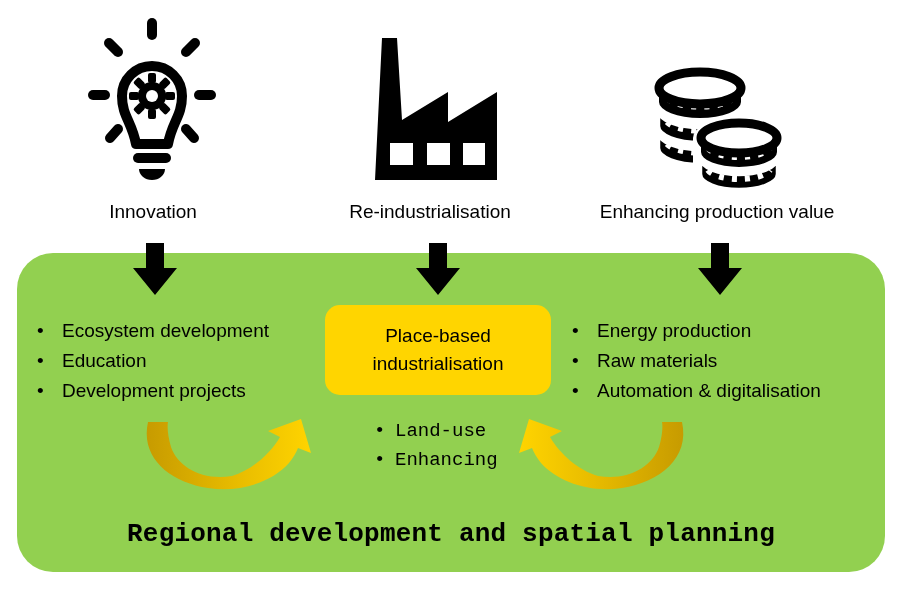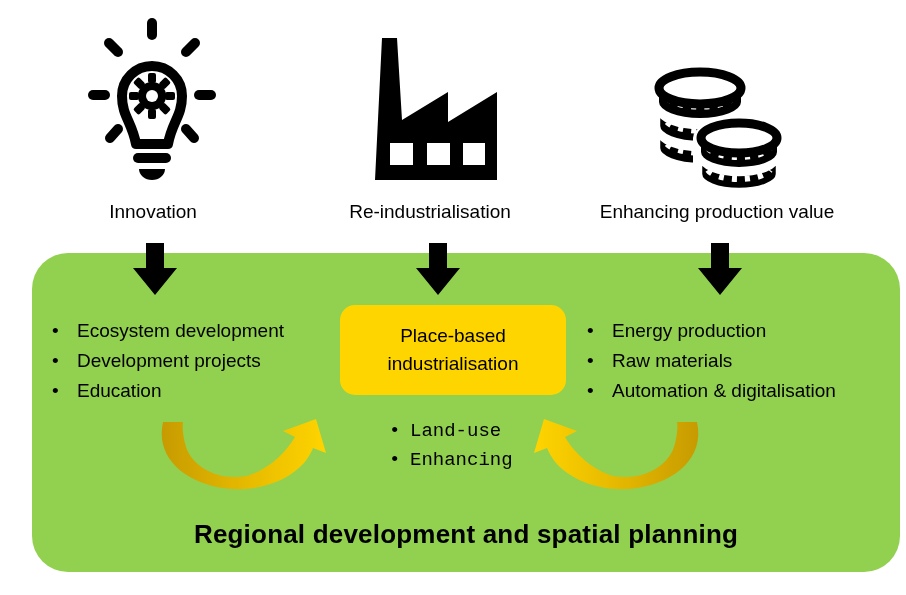--- a/index.html
+++ b/index.html
@@ -25,21 +25,21 @@
   #label-2{left:430px;}
   #label-3{left:717px;}
 
   .down-arrow{position:absolute;top:243px;width:44px;height:52px;z-index:3;}
   #down-1{left:133px;}
   #down-2{left:416px;}
   #down-3{left:698px;}
 
   
   .panel{
-    position:absolute;left:32px;top:253px;width:868px;height:319px;
+    position:absolute;left:17px;top:253px;width:868px;height:319px;
     background:var(--panel-green,#92D050);border-radius:36px;z-index:1;
   }
 
   .blist{position:absolute;margin:0;padding:0;list-style:none;font-size:19px;}
   .blist li{position:relative;padding-left:45px;line-height:30px;white-space:nowrap;}
   .blist li::before{content:"\2022";position:absolute;left:20px;}
   #list-left{left:0;top:63px;width:320px;}
   #list-right{left:535px;top:63px;width:394px;}
   #list-center{left:337px;top:164px;font-family:Liberation Mono, monospace;}
   #list-center li{line-height:29px;padding-left:41px;}
@@ -51,21 +51,21 @@
     text-align:center;font-size:19px;line-height:28px;
     padding:0 8px;box-sizing:border-box;
   }
 
   .curve-arrow{position:absolute;top:163px;width:185px;height:85px;}
   #curve-left{left:123px;}
   #curve-right{left:488px;transform:scaleX(-1);}
 
   .panel-title{
     position:absolute;top:266px;left:0;width:100%;text-align:center;
-    font-size:26px;font-weight:bold;letter-spacing:0.2px;
+    font-size:26px;font-weight:bold;letter-spacing:0.2px;font-family:Liberation Mono, monospace;
   }
 </style>
 </head>
 <body style="--panel-green: #92D050; --box-yellow: #FFD500; --gold-dark: #C79B00; --gold-mid: #E8BC00; --gold-bright: #FFD400; --ink: #000000;">
 
 <svg class="abs" id="icon-lightbulb" width="128" height="170" viewBox="0 0 128 170" aria-hidden="true">
   <g stroke="#000" stroke-width="10" stroke-linecap="round" fill="none">
     <path d="M48,128 C44,106 34,100 34,80 A30,30 0 1 1 94,80 C94,100 84,106 80,128 Z" stroke-linejoin="round"></path>
     <line x1="64" y1="7" x2="64" y2="19"></line>
     <line x1="21" y1="27" x2="30" y2="36"></line>
@@ -129,22 +129,22 @@
     <polygon fill="#000" points="13,0 31,0 31,25 44,25 22,52 0,25 13,25"></polygon>
   </svg>
 <svg class="down-arrow" id="down-3" viewBox="0 0 44 52" aria-hidden="true">
     <polygon fill="#000" points="13,0 31,0 31,25 44,25 22,52 0,25 13,25"></polygon>
   </svg>
 
 <div class="panel">
 
   <ul class="blist" id="list-left">
     <li>Ecosystem development</li>
+    <li>Education</li>
     <li>Development projects</li>
-    <li>Education</li>
   </ul>
 
   <div class="place-box">
     <span>Place-based industrialisation</span>
   </div>
 
   <ul class="blist" id="list-center">
     <li>Land-use</li>
     <li>Enhancing</li>
   </ul>

